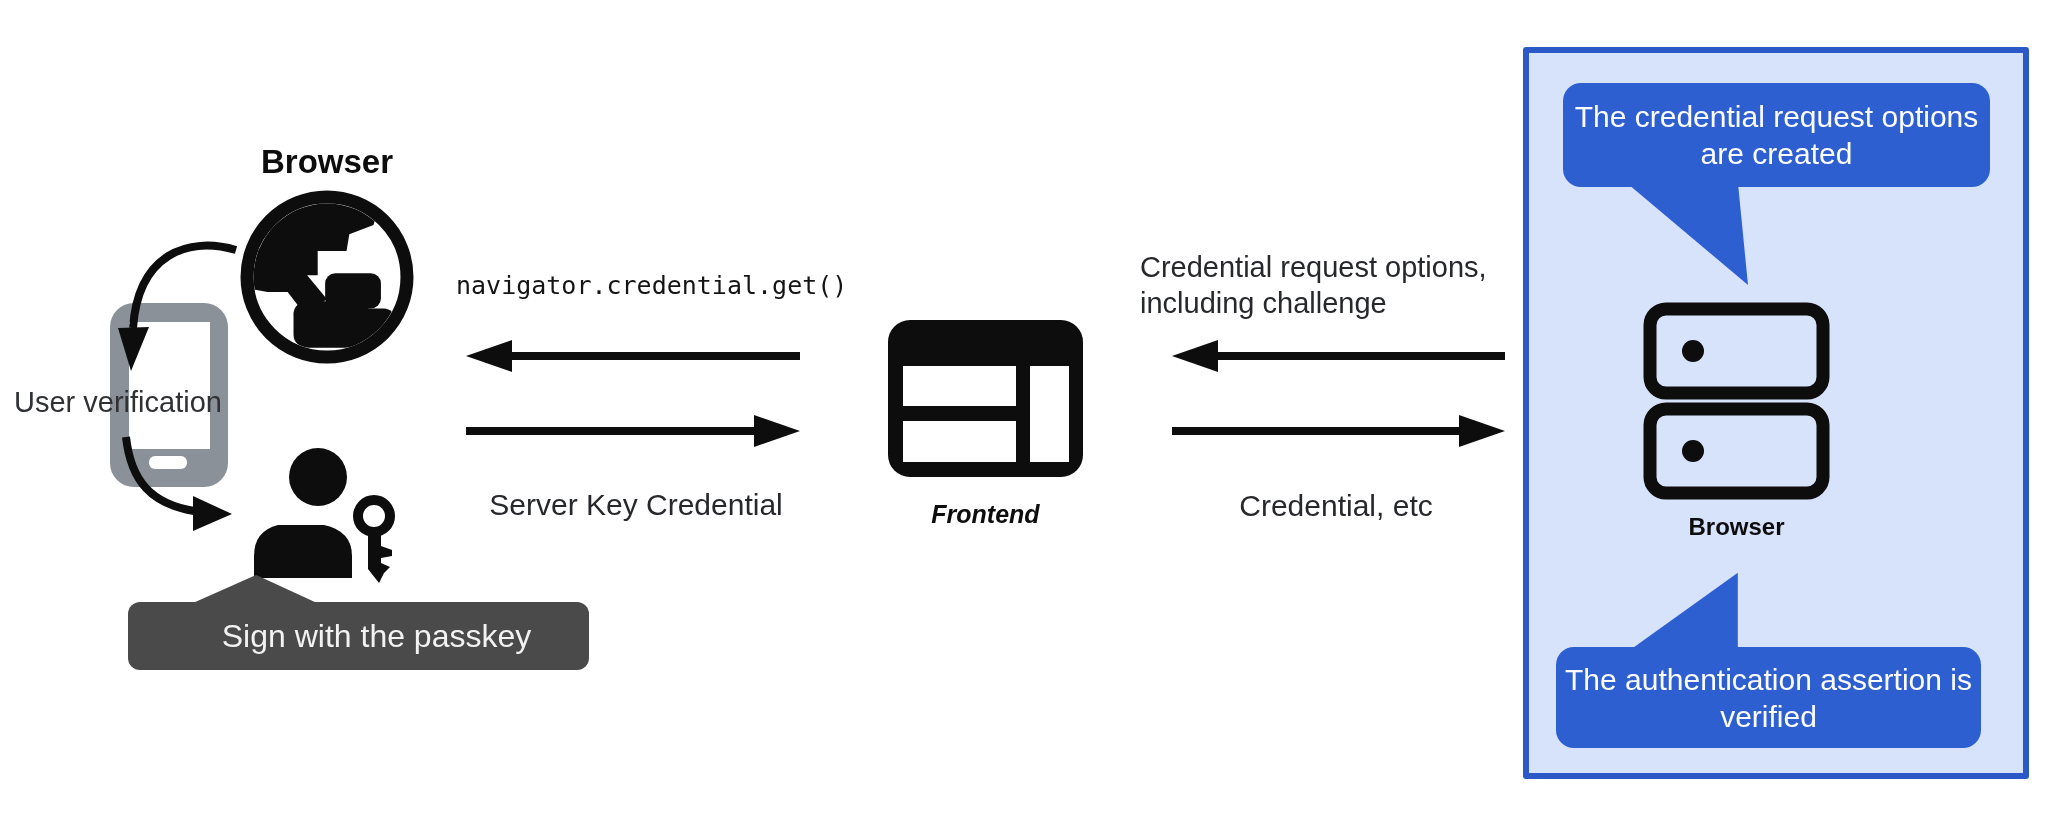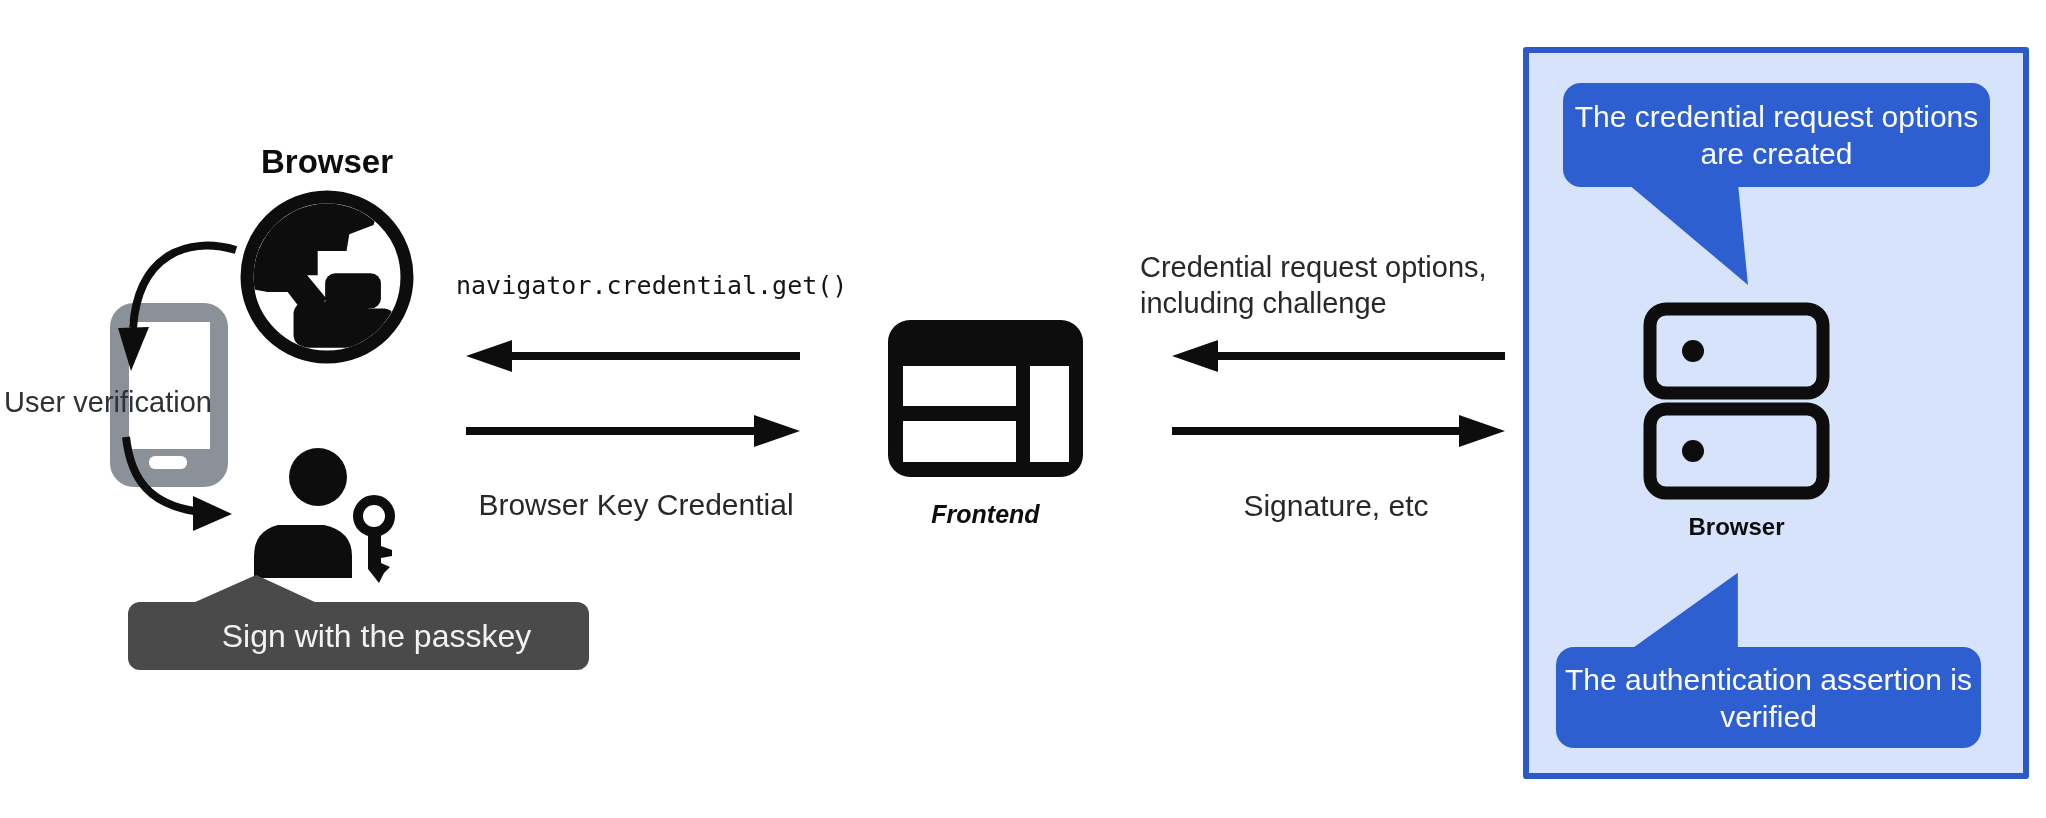--- a/index.html
+++ b/index.html
@@ -22,21 +22,21 @@
   .tail-bottom{left:1630px;top:572px;width:110px;height:78px;
             clip-path:polygon(98% 1%, 98% 100%, 0% 100%);}
   
   .tooltip{left:128px;top:602px;width:425px;height:68px;background:#4A4A4A;
            border-radius:12px;color:#F2F2F2;font-size:32px;line-height:68px;
            text-align:center;padding-left:36px;}
   .tooltip-notch{left:193px;top:575px;width:124px;height:28px;background:#4A4A4A;
            clip-path:polygon(51% 0%, 0% 100%, 100% 100%);}
   .api-call{left:456px;top:271px;font-family:"DejaVu Sans Mono", monospace;
             font-size:25px;color:#141414;}
-  .uv{left:4px;top:386px;font-size:29px;color:#2f3134;text-align:center;}
+  .uv{left:14px;top:386px;font-size:29px;color:#2f3134;text-align:center;}
   .pkc{left:440px;top:488px;width:392px;font-size:30px;text-align:center;}
   .cro{left:1140px;top:228px;width:400px;font-size:29px;line-height:36px;margin-top:21px;}
   .sig{left:1140px;top:489px;width:392px;font-size:30px;text-align:center;}
   svg{display:block;}
 </style>
 </head>
 <body>
 
 <div class="abs panel"></div>
 
@@ -127,21 +127,21 @@
 
 <div class="abs tooltip-notch"></div>
 <div class="abs tooltip">Sign with the passkey</div>
 
 <div class="abs label-bold" style="left:234px;top:143px;width:186px;font-size:33px;">Browser</div>
 
 <div class="abs uv">User verification</div>
 
 <div class="abs api-call">navigator.credential.get()</div>
 
-<div class="abs pkc msg">Browser Key Credential</div>
+<div class="abs pkc msg">Server Key Credential</div>
 
 <div class="abs cro msg">Credential request options, including challenge</div>
 
-<div class="abs sig msg">Signature, etc</div>
+<div class="abs sig msg">Credential, etc</div>
 
 <div class="abs label-bold" style="left:888px;top:500px;width:195px;font-size:25px;font-style:italic;">Frontend</div>
 
 <div class="abs label-bold" style="left:1650px;top:513px;width:173px;font-size:24px;">Browser</div>
 
 </body></html>

